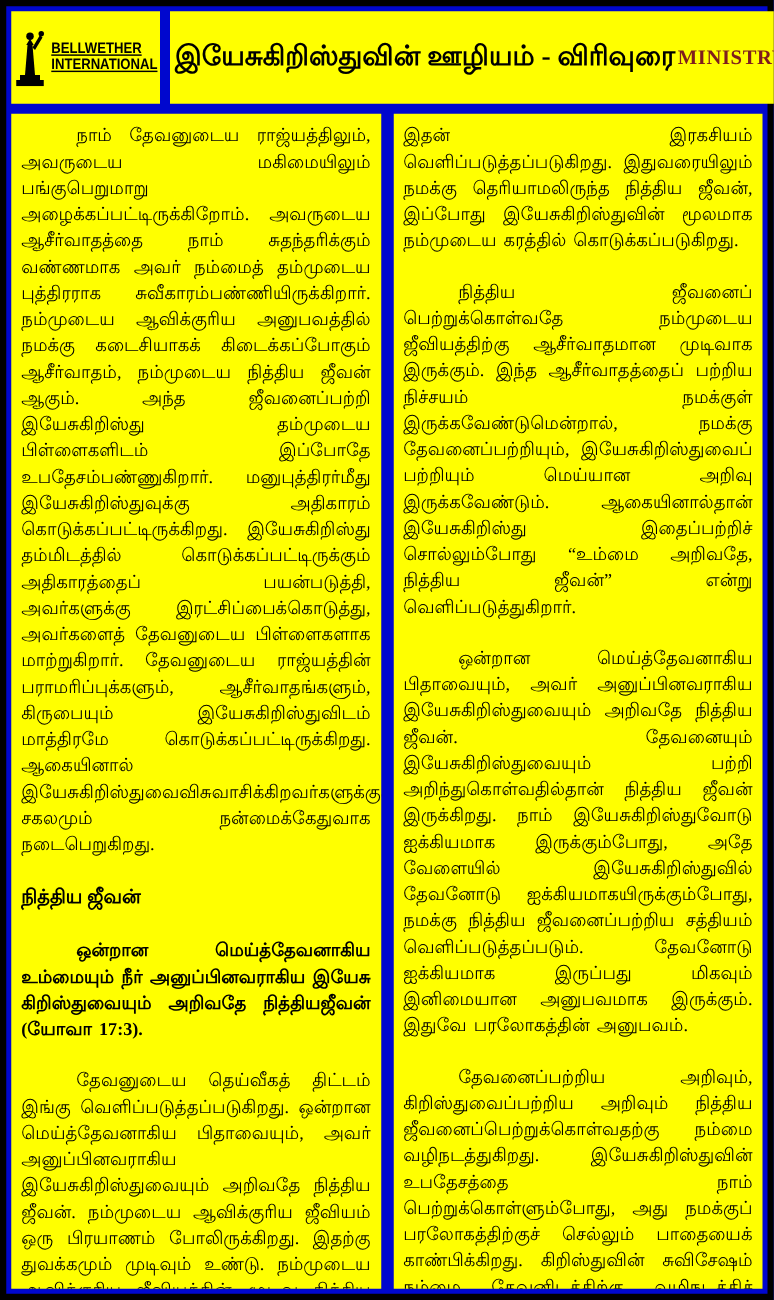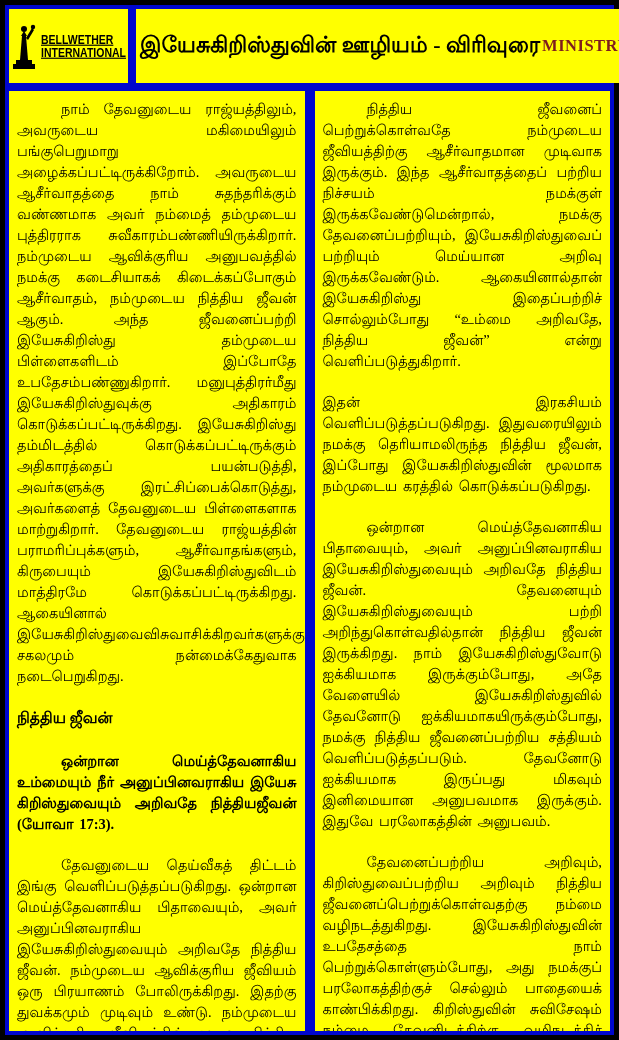--- a/index.html
+++ b/index.html
@@ -125,21 +125,21 @@
   <div class="body-area">
 
     <div class="column">
       <p class="para indent">நாம் தேவனுடைய ராஜ்யத்திலும், அவருடைய மகிமையிலும் பங்குபெறுமாறு அழைக்கப்பட்டிருக்கிறோம். அவருடைய ஆசீர்வாதத்தை நாம் சுதந்தரிக்கும் வண்ணமாக அவர் நம்மைத் தம்முடைய புத்திரராக சுவீகாரம்பண்ணியிருக்கிறார். நம்முடைய ஆவிக்குரிய அனுபவத்தில் நமக்கு கடைசியாகக் கிடைக்கப்போகும் ஆசீர்வாதம், நம்முடைய நித்திய ஜீவன் ஆகும். அந்த ஜீவனைப்பற்றி இயேசுகிறிஸ்து தம்முடைய பிள்ளைகளிடம் இப்போதே உபதேசம்பண்ணுகிறார். மனுபுத்திரர்மீது இயேசுகிறிஸ்துவுக்கு அதிகாரம் கொடுக்கப்பட்டிருக்கிறது. இயேசுகிறிஸ்து தம்மிடத்தில் கொடுக்கப்பட்டிருக்கும் அதிகாரத்தைப் பயன்படுத்தி, அவர்களுக்கு இரட்சிப்பைக்கொடுத்து, அவர்களைத் தேவனுடைய பிள்ளைகளாக மாற்றுகிறார். தேவனுடைய ராஜ்யத்தின் பராமரிப்புக்களும், ஆசீர்வாதங்களும், கிருபையும் இயேசுகிறிஸ்துவிடம் மாத்திரமே கொடுக்கப்பட்டிருக்கிறது. ஆகையினால் இயேசுகிறிஸ்துவைவிசுவாசிக்கிறவர்களுக்குச் சகலமும் நன்மைக்கேதுவாக நடைபெறுகிறது.</p>
       <div class="col-heading">நித்திய ஜீவன்</div>
       <p class="para indent bold">ஒன்றான மெய்த்தேவனாகிய உம்மையும் நீர் அனுப்பினவராகிய இயேசு கிறிஸ்துவையும் அறிவதே நித்தியஜீவன் (யோவா 17:3).</p>
       <p class="para indent">தேவனுடைய தெய்வீகத் திட்டம் இங்கு வெளிப்படுத்தப்படுகிறது. ஒன்றான மெய்த்தேவனாகிய பிதாவையும், அவர் அனுப்பினவராகிய இயேசுகிறிஸ்துவையும் அறிவதே நித்திய ஜீவன். நம்முடைய ஆவிக்குரிய ஜீவியம் ஒரு பிரயாணம் போலிருக்கிறது. இதற்கு துவக்கமும் முடிவும் உண்டு. நம்முடைய ஆவிக்குரிய ஜீவியத்தின் முடிவு நித்திய ஜீவன். இந்த ஜீவன் நமக்கு முன்பாக வைக்கப்பட்டிருக்கிறது. இயேசுகிறிஸ்து இந்த நித்திய ஜீவனைத் தம்முடைய பிள்ளைகளெல்லோருக்கும் வெளிப்படுத்துகிறார். பிதாவானவர் தமக்குத் தந்தருளின யாவருக்கும் இயேசுகிறிஸ்து நித்திய ஜீவனைக்கொடுப்பதாக உறுதிபண்ணுகிறார். சுவிசேஷத்தின் மூலமாக நித்திய ஜீவன் அறிவிக்கப்படுகிறது.</p>
     </div>
 
     <div class="column">
+      <p class="para">இதன் இரகசியம் வெளிப்படுத்தப்படுகிறது. இதுவரையிலும் நமக்கு தெரியாமலிருந்த நித்திய ஜீவன், இப்போது இயேசுகிறிஸ்துவின் மூலமாக நம்முடைய கரத்தில் கொடுக்கப்படுகிறது.</p>
       <p class="para indent">நித்திய ஜீவனைப் பெற்றுக்கொள்வதே நம்முடைய ஜீவியத்திற்கு ஆசீர்வாதமான முடிவாக இருக்கும். இந்த ஆசீர்வாதத்தைப் பற்றிய நிச்சயம் நமக்குள் இருக்கவேண்டுமென்றால், நமக்கு தேவனைப்பற்றியும், இயேசுகிறிஸ்துவைப் பற்றியும் மெய்யான அறிவு இருக்கவேண்டும். ஆகையினால்தான் இயேசுகிறிஸ்து இதைப்பற்றிச் சொல்லும்போது “உம்மை அறிவதே, நித்திய ஜீவன்” என்று வெளிப்படுத்துகிறார்.</p>
-      <p class="para">இதன் இரகசியம் வெளிப்படுத்தப்படுகிறது. இதுவரையிலும் நமக்கு தெரியாமலிருந்த நித்திய ஜீவன், இப்போது இயேசுகிறிஸ்துவின் மூலமாக நம்முடைய கரத்தில் கொடுக்கப்படுகிறது.</p>
       <p class="para indent">ஒன்றான மெய்த்தேவனாகிய பிதாவையும், அவர் அனுப்பினவராகிய இயேசுகிறிஸ்துவையும் அறிவதே நித்திய ஜீவன். தேவனையும் இயேசுகிறிஸ்துவையும் பற்றி அறிந்துகொள்வதில்தான் நித்திய ஜீவன் இருக்கிறது. நாம் இயேசுகிறிஸ்துவோடு ஐக்கியமாக இருக்கும்போது, அதே வேளையில் இயேசுகிறிஸ்துவில் தேவனோடு ஐக்கியமாகயிருக்கும்போது, நமக்கு நித்திய ஜீவனைப்பற்றிய சத்தியம் வெளிப்படுத்தப்படும். தேவனோடு ஐக்கியமாக இருப்பது மிகவும் இனிமையான அனுபவமாக இருக்கும். இதுவே பரலோகத்தின் அனுபவம்.</p>
       <p class="para indent">தேவனைப்பற்றிய அறிவும், கிறிஸ்துவைப்பற்றிய அறிவும் நித்திய ஜீவனைப்பெற்றுக்கொள்வதற்கு நம்மை வழிநடத்துகிறது. இயேசுகிறிஸ்துவின் உபதேசத்தை நாம் பெற்றுக்கொள்ளும்போது, அது நமக்குப் பரலோகத்திற்குச் செல்லும் பாதையைக் காண்பிக்கிறது. கிறிஸ்துவின் சுவிசேஷம் நம்மை தேவனிடத்திற்கு வழிநடத்திச் செல்கிறது. தேவனிடத்தில் நம்மை அழைத்து வருவதற்காகவே இயேசுகிறிஸ்து தம்முடைய ஜீவனைக் கல்வாரி சிலுவையில் ஒப்புக்கொடுத்தார். அவரே மெய்யான தேவனாக இருக்கிறார். அவரே ஒன்றான மெய்த்தேவனாகவும் இருக்கிறார். இயேசுகிறிஸ்துவை ஆராதிப்பதே மெய்யான ஆராதனையாக இருக்கிறது.</p>
     </div>
 
   </div>
 
 </div>
 
 </body></html>

